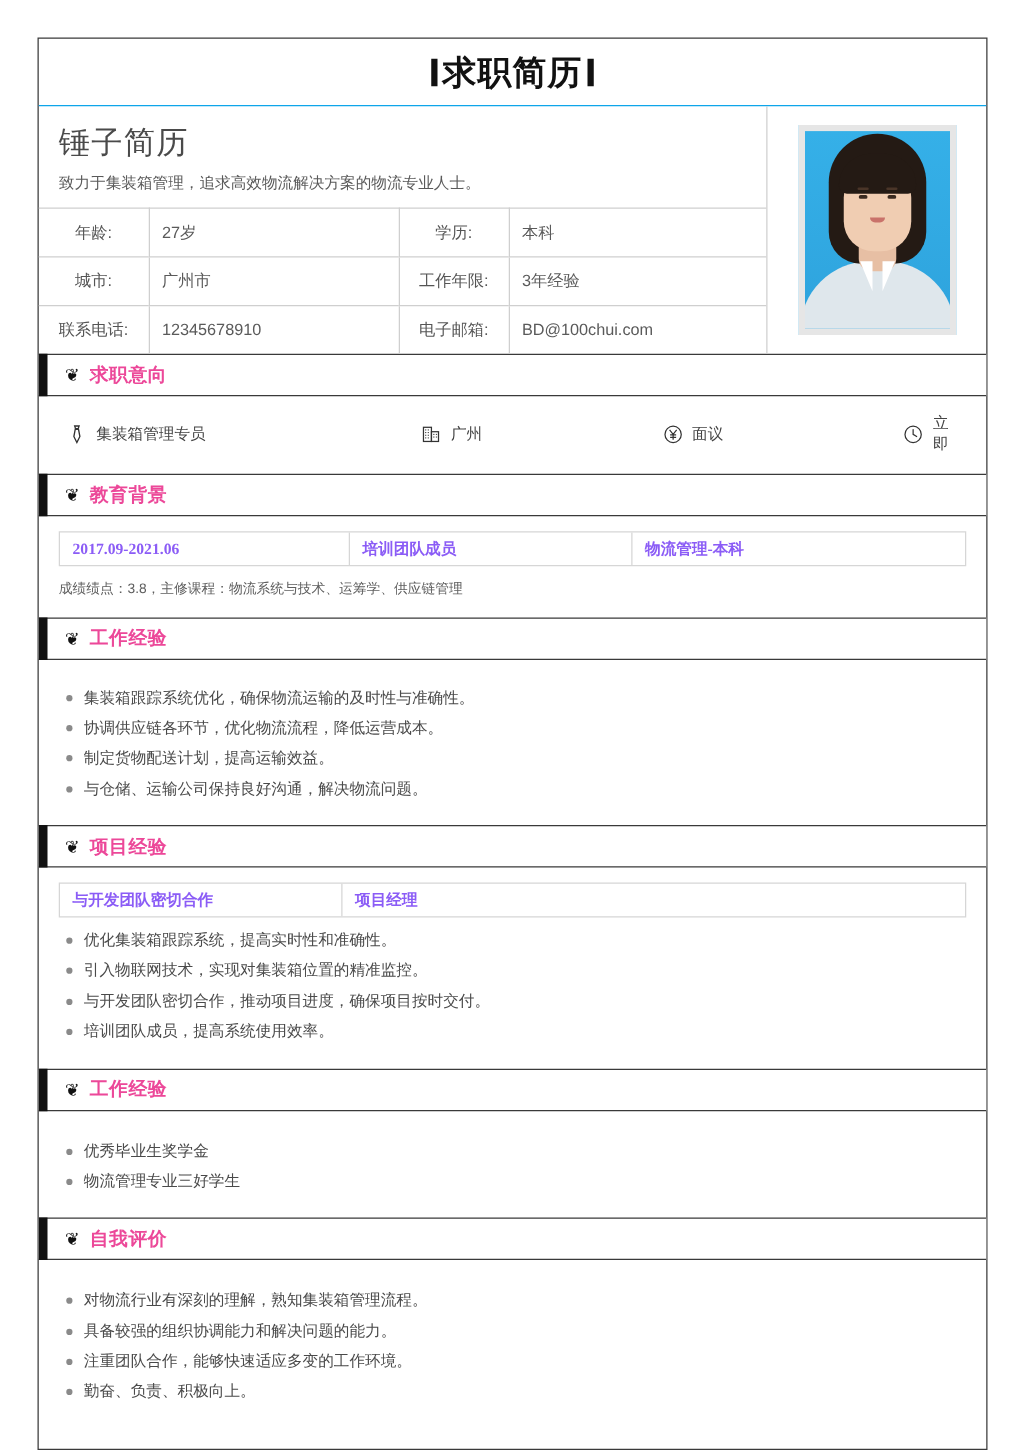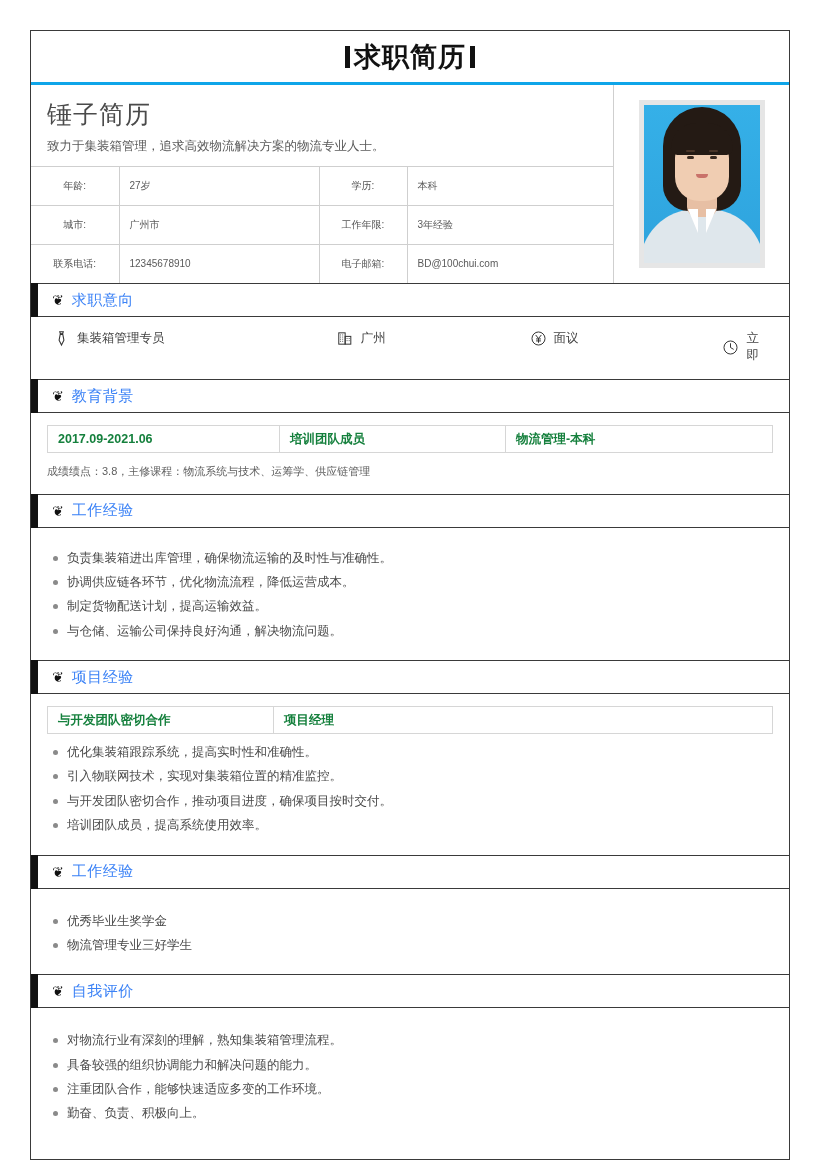--- a/index.html
+++ b/index.html
@@ -17,21 +17,21 @@
   }
   .frame {
     border: 1px solid #3a3a3a;
     width: 760px;
     background: #fff;
   }
 
   
   .title-band {
     height: 54px;
-    border-bottom: 3px solid #0ea5e9;
+    border-bottom: 1px solid #0ea5e9;
     display: flex; justify-content: center;
   }
   .title-text {
     font-size: 27px;
     font-weight: 700;
     color: #111;
     letter-spacing: 1px;
     display: flex; align-items: center;
   }
   .title-bar-deco {
@@ -55,21 +55,21 @@
   .summary {
     margin-top: 9px;
     font-size: 12.5px;
     color: #5a5a5a;
     line-height: 1.4;
   }
   .info-table { width: 100%; border-collapse: collapse; }
   .info-table tr { height: 39px; }
   .info-table td {
     border-top: 1px solid #cfcfcf;
-    font-size: 10px;
+    font-size: 13px;
     color: #555;
     padding: 0 10px;
   }
   .info-table td.lbl {
     text-align: center;
     width: 88px;
     border-right: 1px solid #cfcfcf;
     color: #555;
   }
   .info-table td.val { color: #5a5a5a; }
@@ -147,51 +147,52 @@
   .section-bar { width: 7px; height: 34px; background: #111; flex: 0 0 auto; }
   .section-diamond {
     margin-left: 14px;
     font-size: 14px;
     color: #111;
     line-height: 1;
   }
   .section-title {
     margin-left: 8px;
     font-size: 15px;
-    font-weight: 400;
-    color: #3b82f6;
+    font-weight: 700;
+    color: #ec4899;
     letter-spacing: 0.5px;
   }
 
   
   .block { padding: 12px 16px 14px 16px; }
 
   
-  .intent-row { display: flex; align-items: flex-start; padding: 13px 22px 15px 22px; gap: 20px; }
+  .intent-row { display: flex; align-items: center; padding: 13px 22px 15px 22px; gap: 20px; }
   .intent-item { display: flex; align-items: center; font-size: 12.5px; color: #444; }
   .intent-item .label { margin-left: 7px; }
   .intent-i1 { width: 290px; }
   .intent-i2 { width: 190px; }
   .intent-i3 { width: 190px; }
   .intent-i4 { flex: 1 1 auto; }
   .ico { width: 17px; height: 17px; display: inline-block; flex: 0 0 auto; }
   .ico svg { display: block; }
 
   
   .entry-head {
     display: flex;
     border: 1px solid #d6d6d6;
     height: 28px;
     background: #fff;
   }
   .entry-cell {
     display: flex; align-items: center;
-    font-size: 12.5px; font-weight: 700; color: #15803d;
+    font-size: 12.5px; font-weight: 700; color: #8b5cf6;
     padding: 0 10px;
     border-right: 1px solid #d6d6d6;
+    font-family: Liberation Serif, serif;
   }
   .entry-cell:last-child { border-right: none; flex: 1 1 auto; }
   .c-date { width: 232px; }
   .c-org  { width: 226px; }
 
   .meta-line {
     margin-top: 10px;
     font-size: 11px;
     color: #5e5e5e;
     line-height: 1.5;
@@ -339,21 +340,21 @@
       <div class="meta-line">成绩绩点：3.8，主修课程：物流系统与技术、运筹学、供应链管理</div>
     </div>
 
     <div class="section-head">
       <div class="section-bar"></div>
       <span class="section-diamond">❦</span>
       <span class="section-title">工作经验</span>
     </div>
     <div class="block">
       <ul class="bullets">
-        <li>负责集装箱进出库管理，确保物流运输的及时性与准确性。</li>
+        <li>集装箱跟踪系统优化，确保物流运输的及时性与准确性。</li>
         <li>协调供应链各环节，优化物流流程，降低运营成本。</li>
         <li>制定货物配送计划，提高运输效益。</li>
         <li>与仓储、运输公司保持良好沟通，解决物流问题。</li>
       </ul>
     </div>
 
     <div class="section-head">
       <div class="section-bar"></div>
       <span class="section-diamond">❦</span>
       <span class="section-title">项目经验</span>

